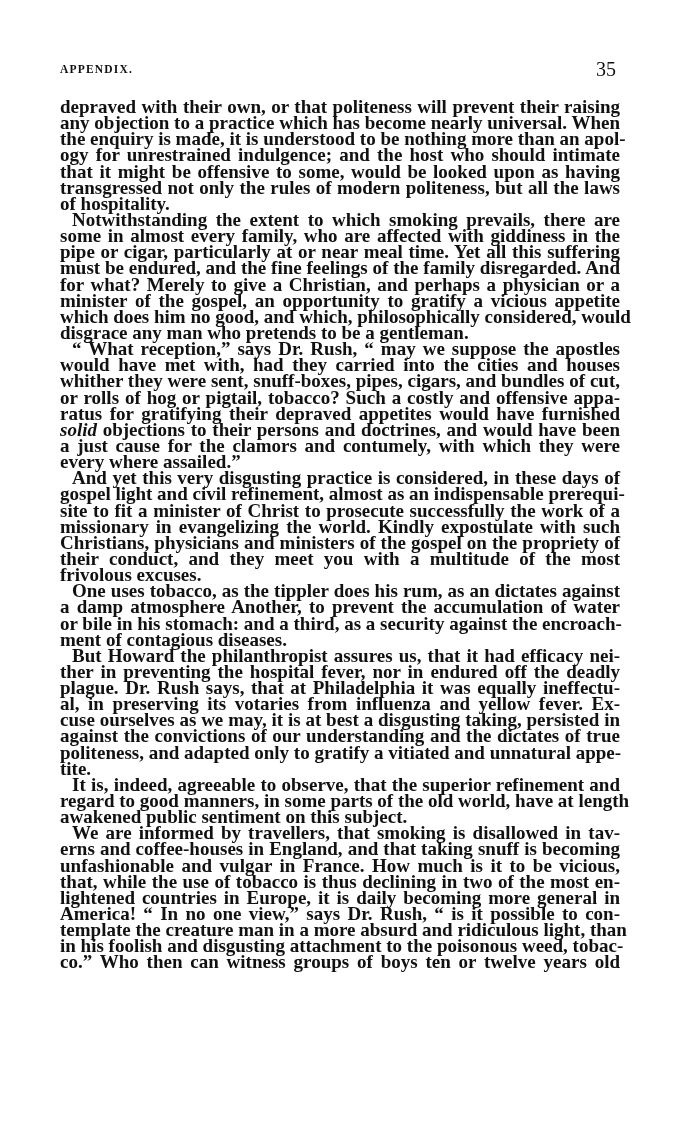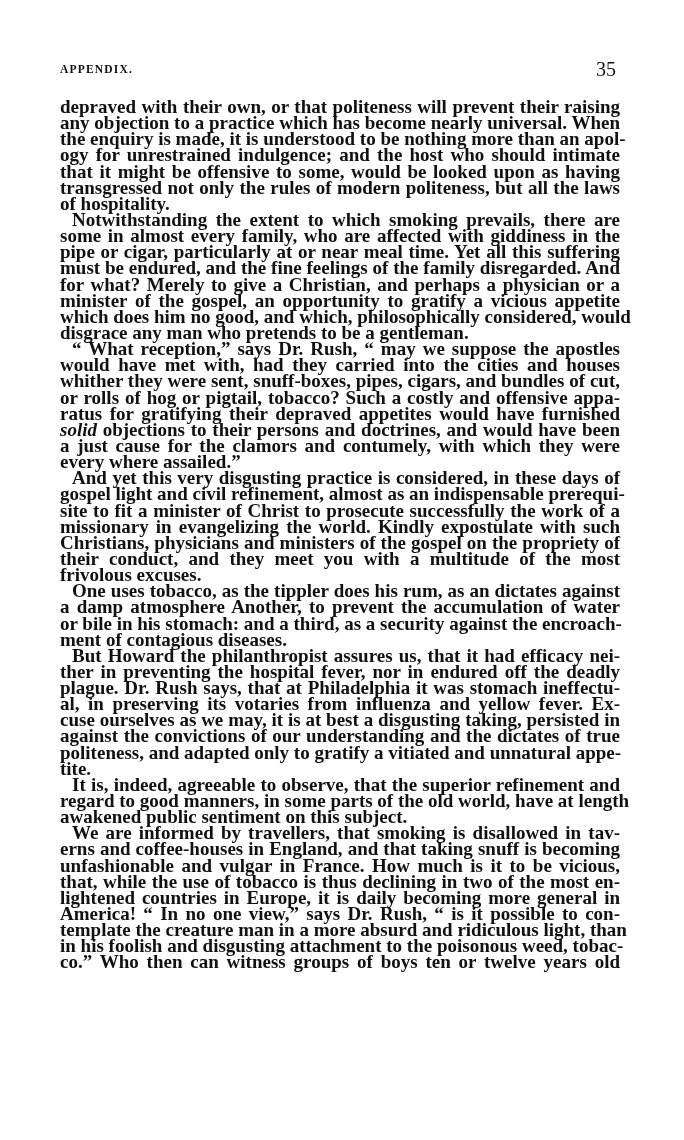--- a/index.html
+++ b/index.html
@@ -65,21 +65,21 @@
     </div>
     <div>
       <span class="line indent">One uses tobacco, as the tippler does his rum, as an dictates against</span>
       <span class="line">a damp atmosphere Another, to prevent the accumulation of water</span>
       <span class="line">or bile in his stomach: and a third, as a security against the encroach-</span>
       <span class="line last">ment of contagious diseases.</span>
     </div>
     <div>
       <span class="line indent">But Howard the philanthropist assures us, that it had efficacy nei-</span>
       <span class="line">ther in preventing the hospital fever, nor in endured off the deadly</span>
-      <span class="line">plague. Dr. Rush says, that at Philadelphia it was stomach ineffectu-</span>
+      <span class="line">plague. Dr. Rush says, that at Philadelphia it was equally ineffectu-</span>
       <span class="line">al, in preserving its votaries from influenza and yellow fever. Ex-</span>
       <span class="line">cuse ourselves as we may, it is at best a disgusting taking, persisted in</span>
       <span class="line">against the convictions of our understanding and the dictates of true</span>
       <span class="line">politeness, and adapted only to gratify a vitiated and unnatural appe-</span>
       <span class="line last">tite.</span>
     </div>
     <div>
       <span class="line indent">It is, indeed, agreeable to observe, that the superior refinement and</span>
       <span class="line">regard to good manners, in some parts of the old world, have at length</span>
       <span class="line last">awakened public sentiment on this subject.</span>

